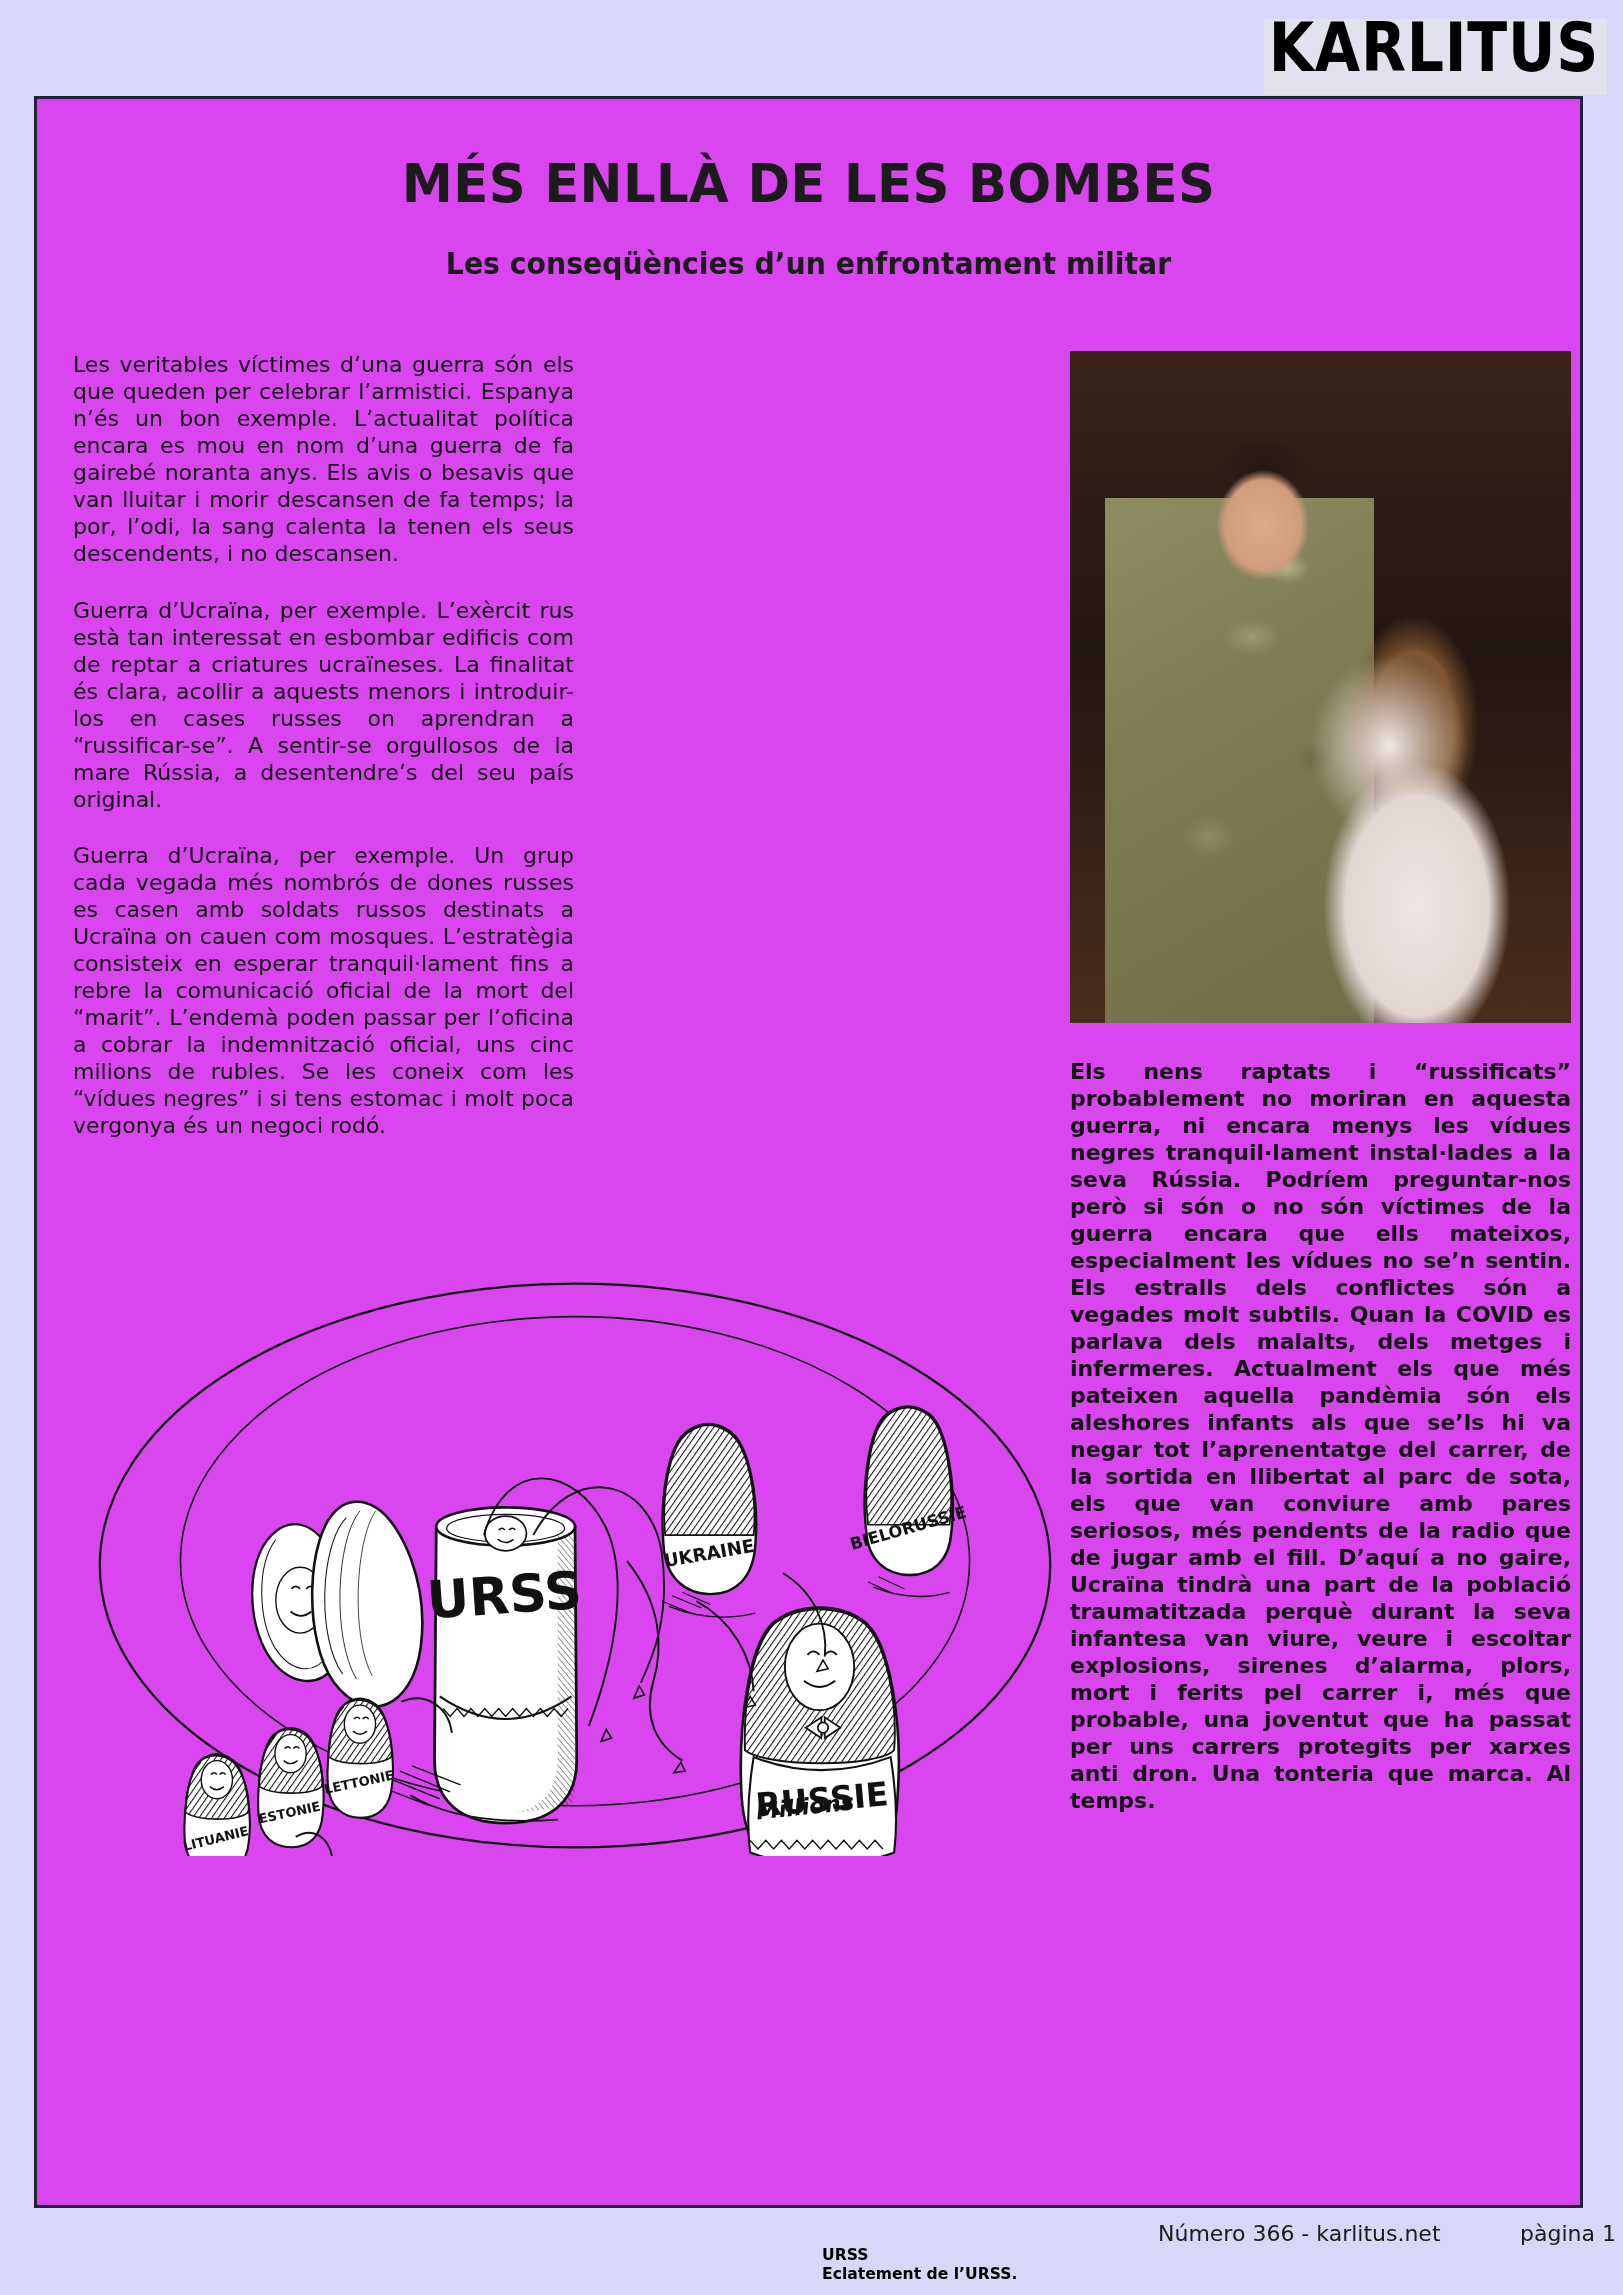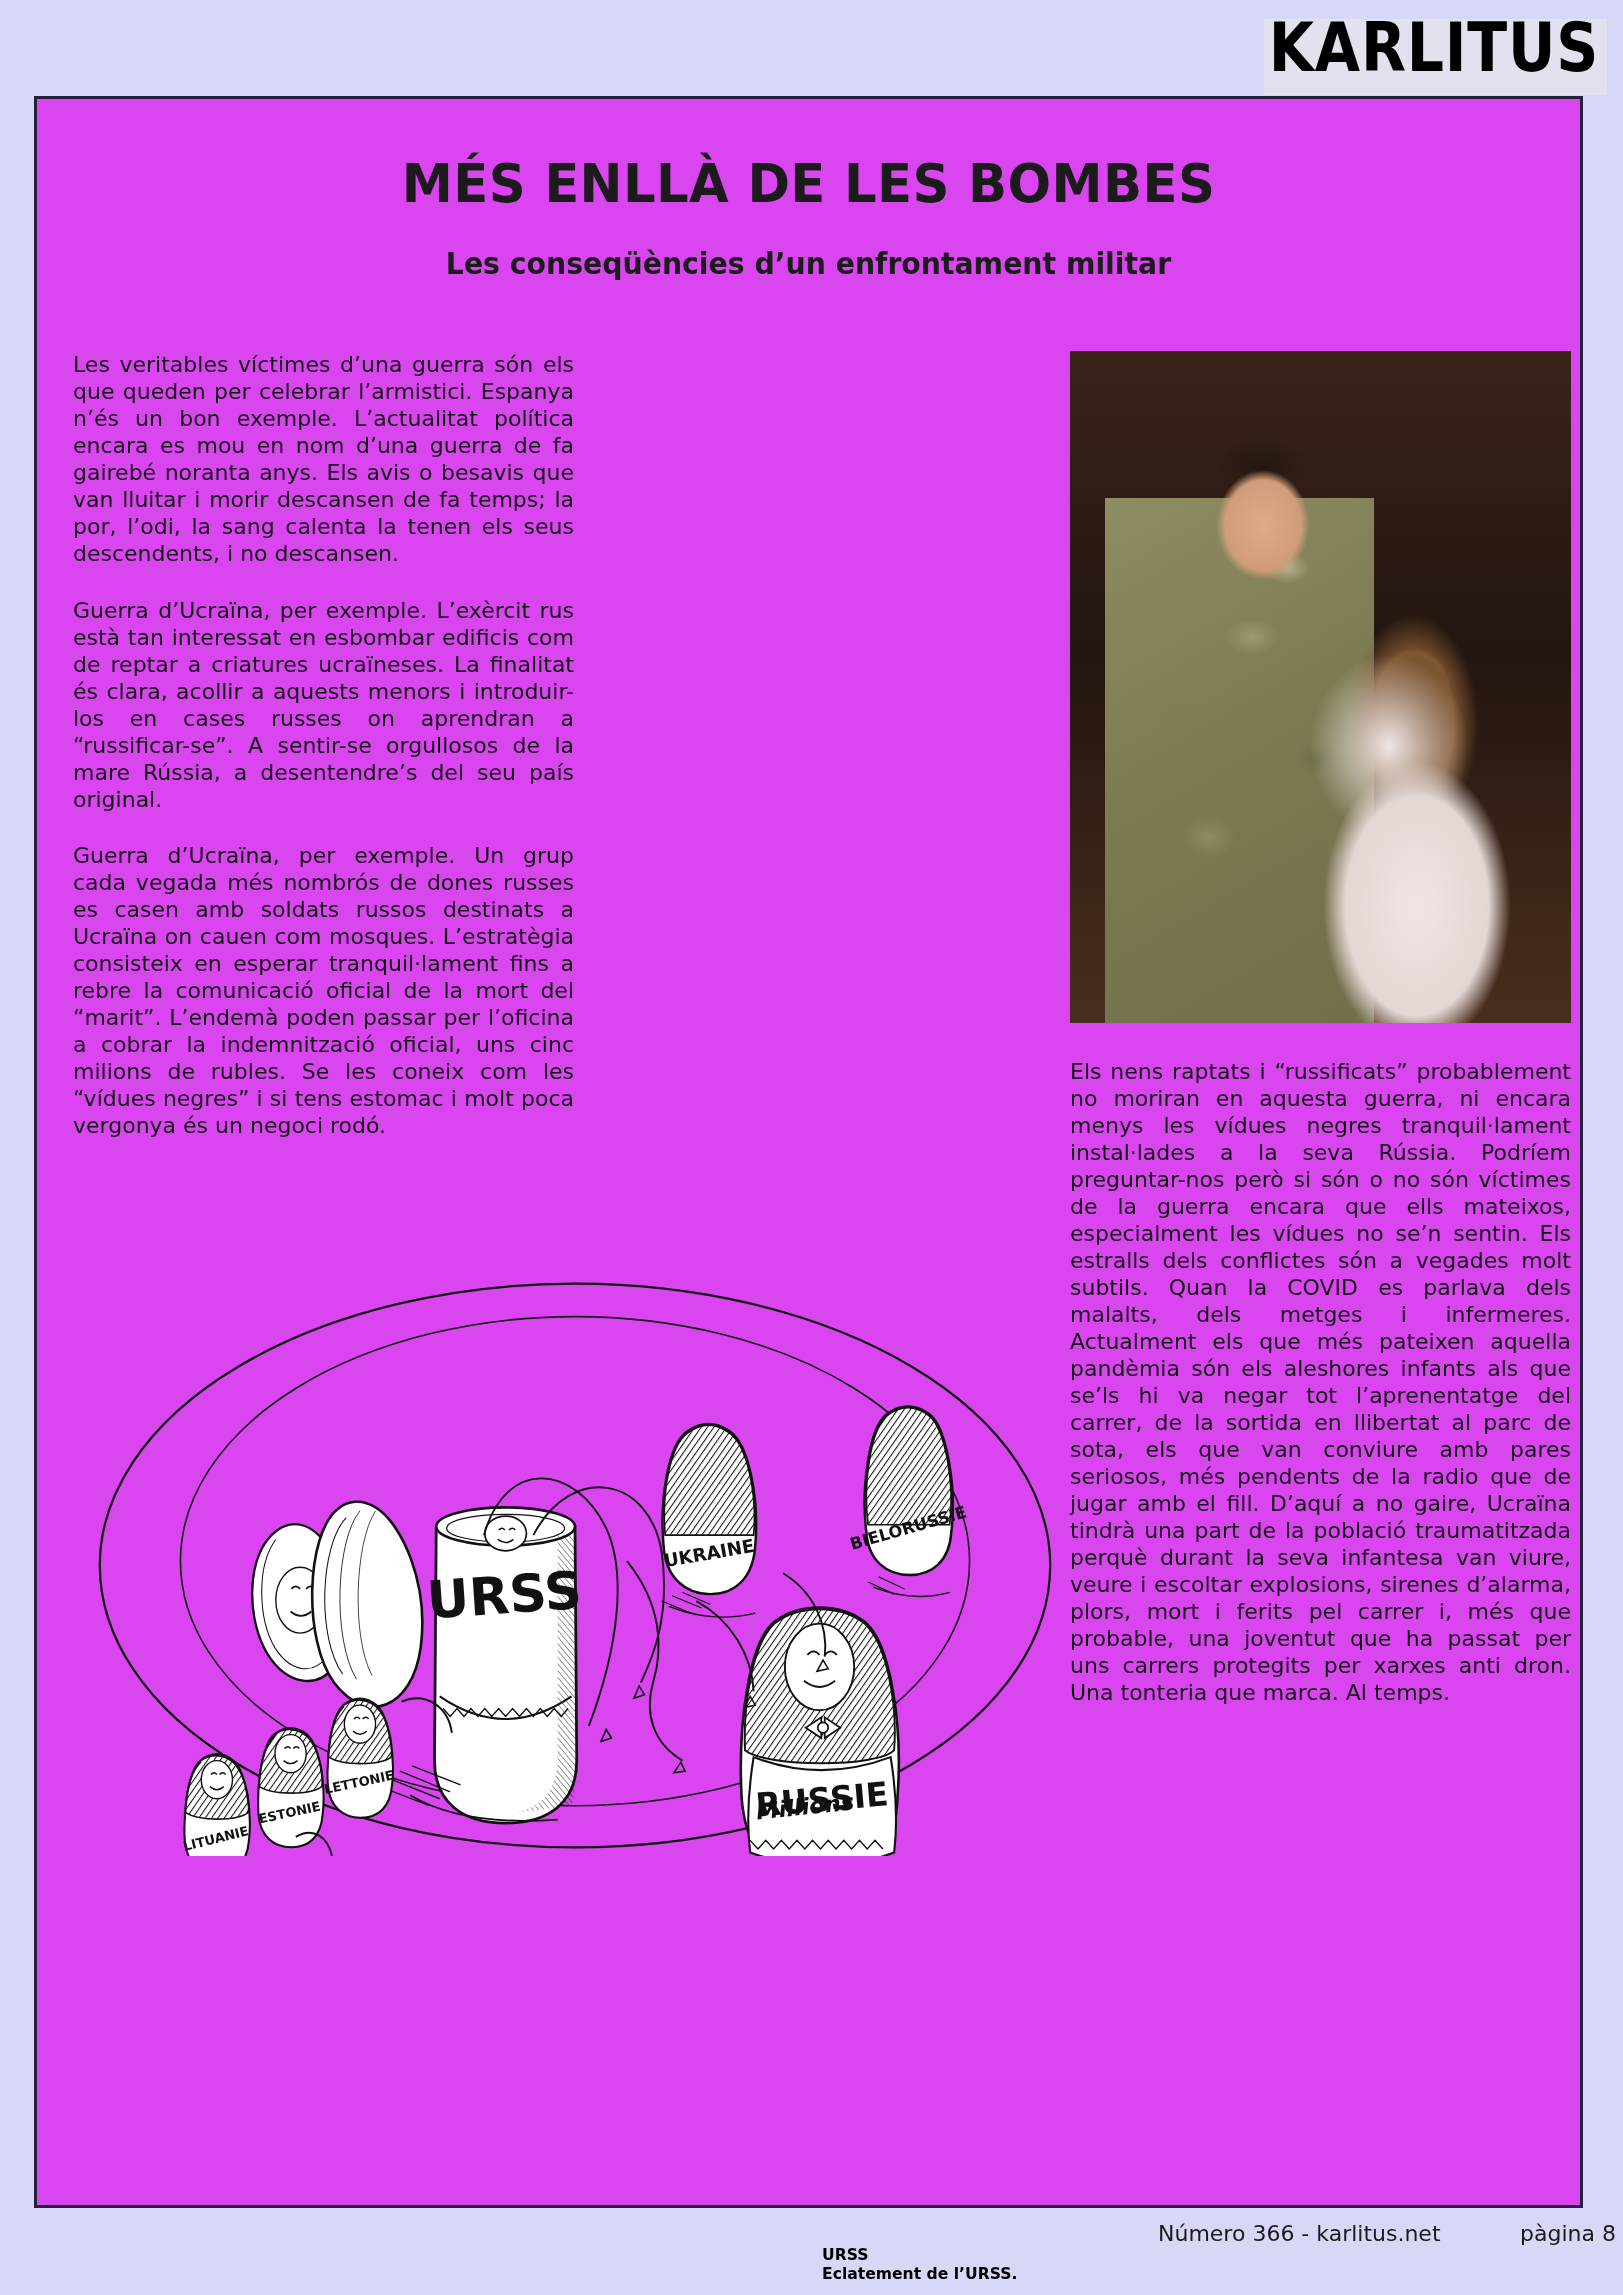--- a/index.html
+++ b/index.html
@@ -212,21 +212,21 @@
     <div class="col col-left">
       <p class="para">Les veritables víctimes d’una guerra són els que queden per celebrar l’armistici. Espanya n’és un bon exemple. L’actualitat política encara es mou en nom d’una guerra de fa gairebé noranta anys. Els avis o besavis que van lluitar i morir descansen de fa temps; la por, l’odi, la sang calenta la tenen els seus descendents, i no descansen.</p>
       <p class="para">Guerra d’Ucraïna, per exemple. L’exèrcit rus està tan interessat en esbombar edificis com de reptar a criatures ucraïneses. La finalitat és clara, acollir a aquests menors i introduir-los en cases russes on aprendran a “russificar-se”. A sentir-se orgullosos de la mare Rússia, a desentendre’s del seu país original.</p>
       <p class="para">Guerra d’Ucraïna, per exemple. Un grup cada vegada més nombrós de dones russes es casen amb soldats russos destinats a Ucraïna on cauen com mosques. L’estratègia consisteix en esperar tranquil·lament fins a rebre la comunicació oficial de la mort del “marit”. L’endemà poden passar per l’oficina a cobrar la indemnització oficial, uns cinc milions de rubles. Se les coneix com les “vídues negres” i si tens estomac i molt poca vergonya és un negoci rodó.</p>
     </div>
 
     <div class="photo-wrap">
       <div class="photo"></div>
     </div>
 
-    <div class="col col-right" style="top:707px;">
+    <div class="col col-right" style="top:707px;font-weight:bold;">
       <p class="para">Els nens raptats i “russificats” probablement no moriran en aquesta guerra, ni encara menys les vídues negres tranquil·lament instal·lades a la seva Rússia. Podríem preguntar-nos però si són o no són víctimes de la guerra encara que ells mateixos, especialment les vídues no se’n sentin. Els estralls dels conflictes són a vegades molt subtils. Quan la COVID es parlava dels malalts, dels metges i infermeres. Actualment els que més pateixen aquella pandèmia són els aleshores infants als que se’ls hi va negar tot l’aprenentatge del carrer, de la sortida en llibertat al parc de sota, els que van conviure amb pares seriosos, més pendents de la radio que de jugar amb el fill. D’aquí a no gaire, Ucraïna tindrà una part de la població traumatitzada perquè durant la seva infantesa van viure, veure i escoltar explosions, sirenes d’alarma, plors, mort i ferits pel carrer i, més que probable, una joventut que ha passat per uns carrers protegits per xarxes anti dron. Una tonteria que marca. Al temps.</p>
     </div>
 
   </div>
 
   <div class="cartoon-wrap">
     <svg viewBox="0 0 1120 670" width="972" height="581">
       <defs>
         <pattern id="hatch" width="6" height="6" patternUnits="userSpaceOnUse" patternTransform="rotate(35)">
           <line x1="0" y1="0" x2="0" y2="6" stroke="#111" stroke-width="2.4"></line>
@@ -385,15 +385,15 @@
 
   <div class="cartoon-caption">
     <div>URSS</div>
     <div>Eclatement de l’URSS.</div>
   </div>
 
 </div>
 
 <div class="footer">
   <span class="footer-center">Número 366 - karlitus.net</span>
-  <span class="footer-page">pàgina 8</span>
+  <span class="footer-page">pàgina 1</span>
 </div>
 
 
 </body></html>

